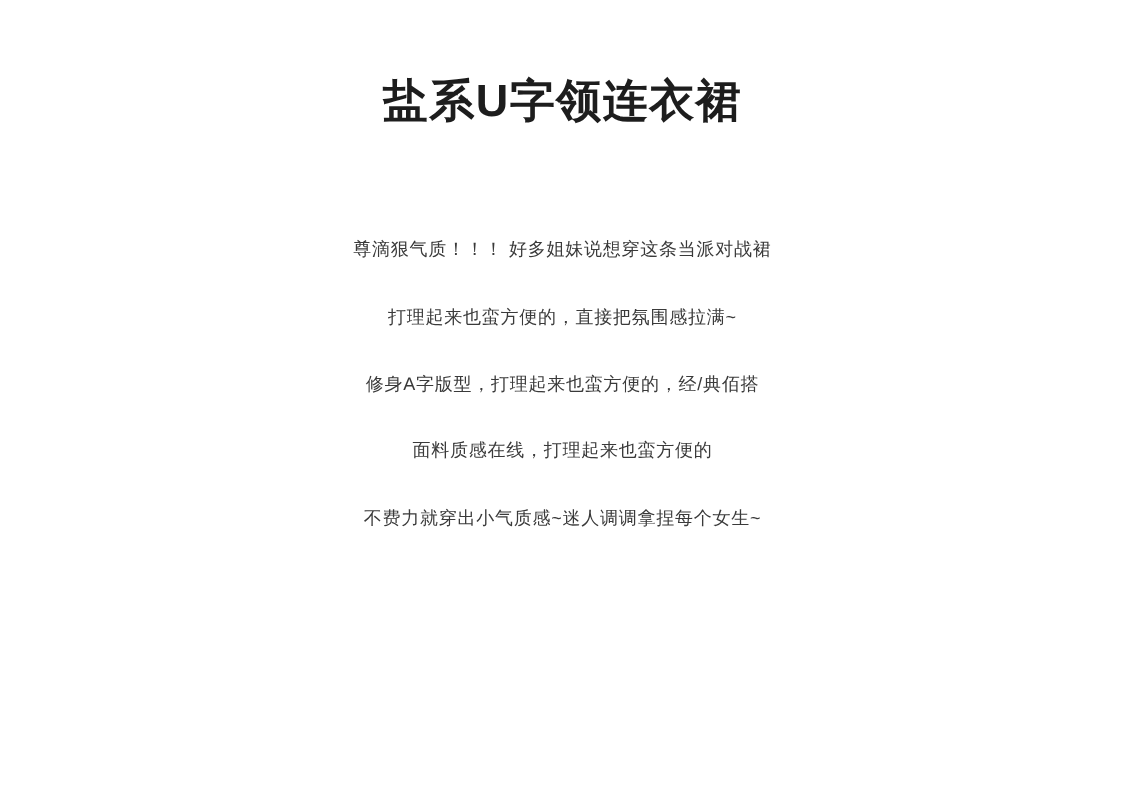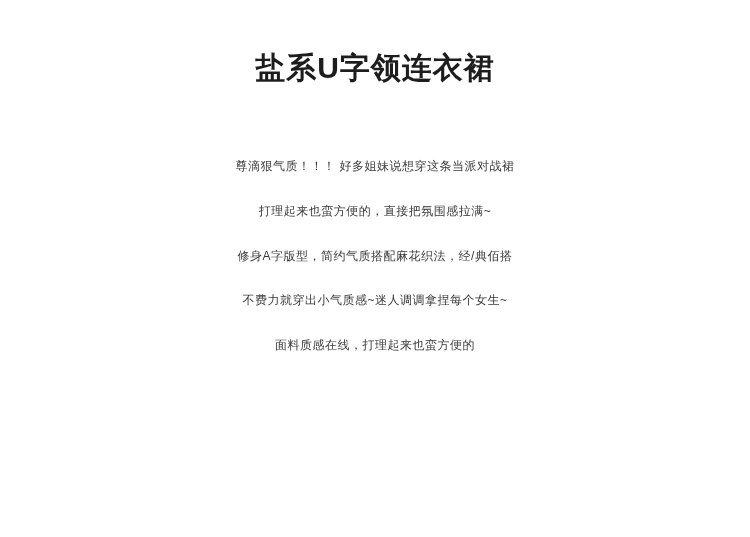--- a/index.html
+++ b/index.html
@@ -53,17 +53,17 @@
   }
 </style>
 </head>
 <body>
 
 <div class="page">
   <div class="title">盐系U字领连衣裙</div>
   <div class="body-block">
     <div class="line">尊滴狠气质！！！ 好多姐妹说想穿这条当派对战裙</div>
     <div class="line">打理起来也蛮方便的，直接把氛围感拉满~</div>
-    <div class="line">修身A字版型，简约气质搭配麻花织法，经/典佰搭</div>
+    <div class="line">修身A字版型，打理起来也蛮方便的，经/典佰搭</div>
+    <div class="line">面料质感在线，打理起来也蛮方便的</div>
     <div class="line">不费力就穿出小气质感~迷人调调拿捏每个女生~</div>
-    <div class="line">面料质感在线，打理起来也蛮方便的</div>
   </div>
 </div>
 
 </body></html>

